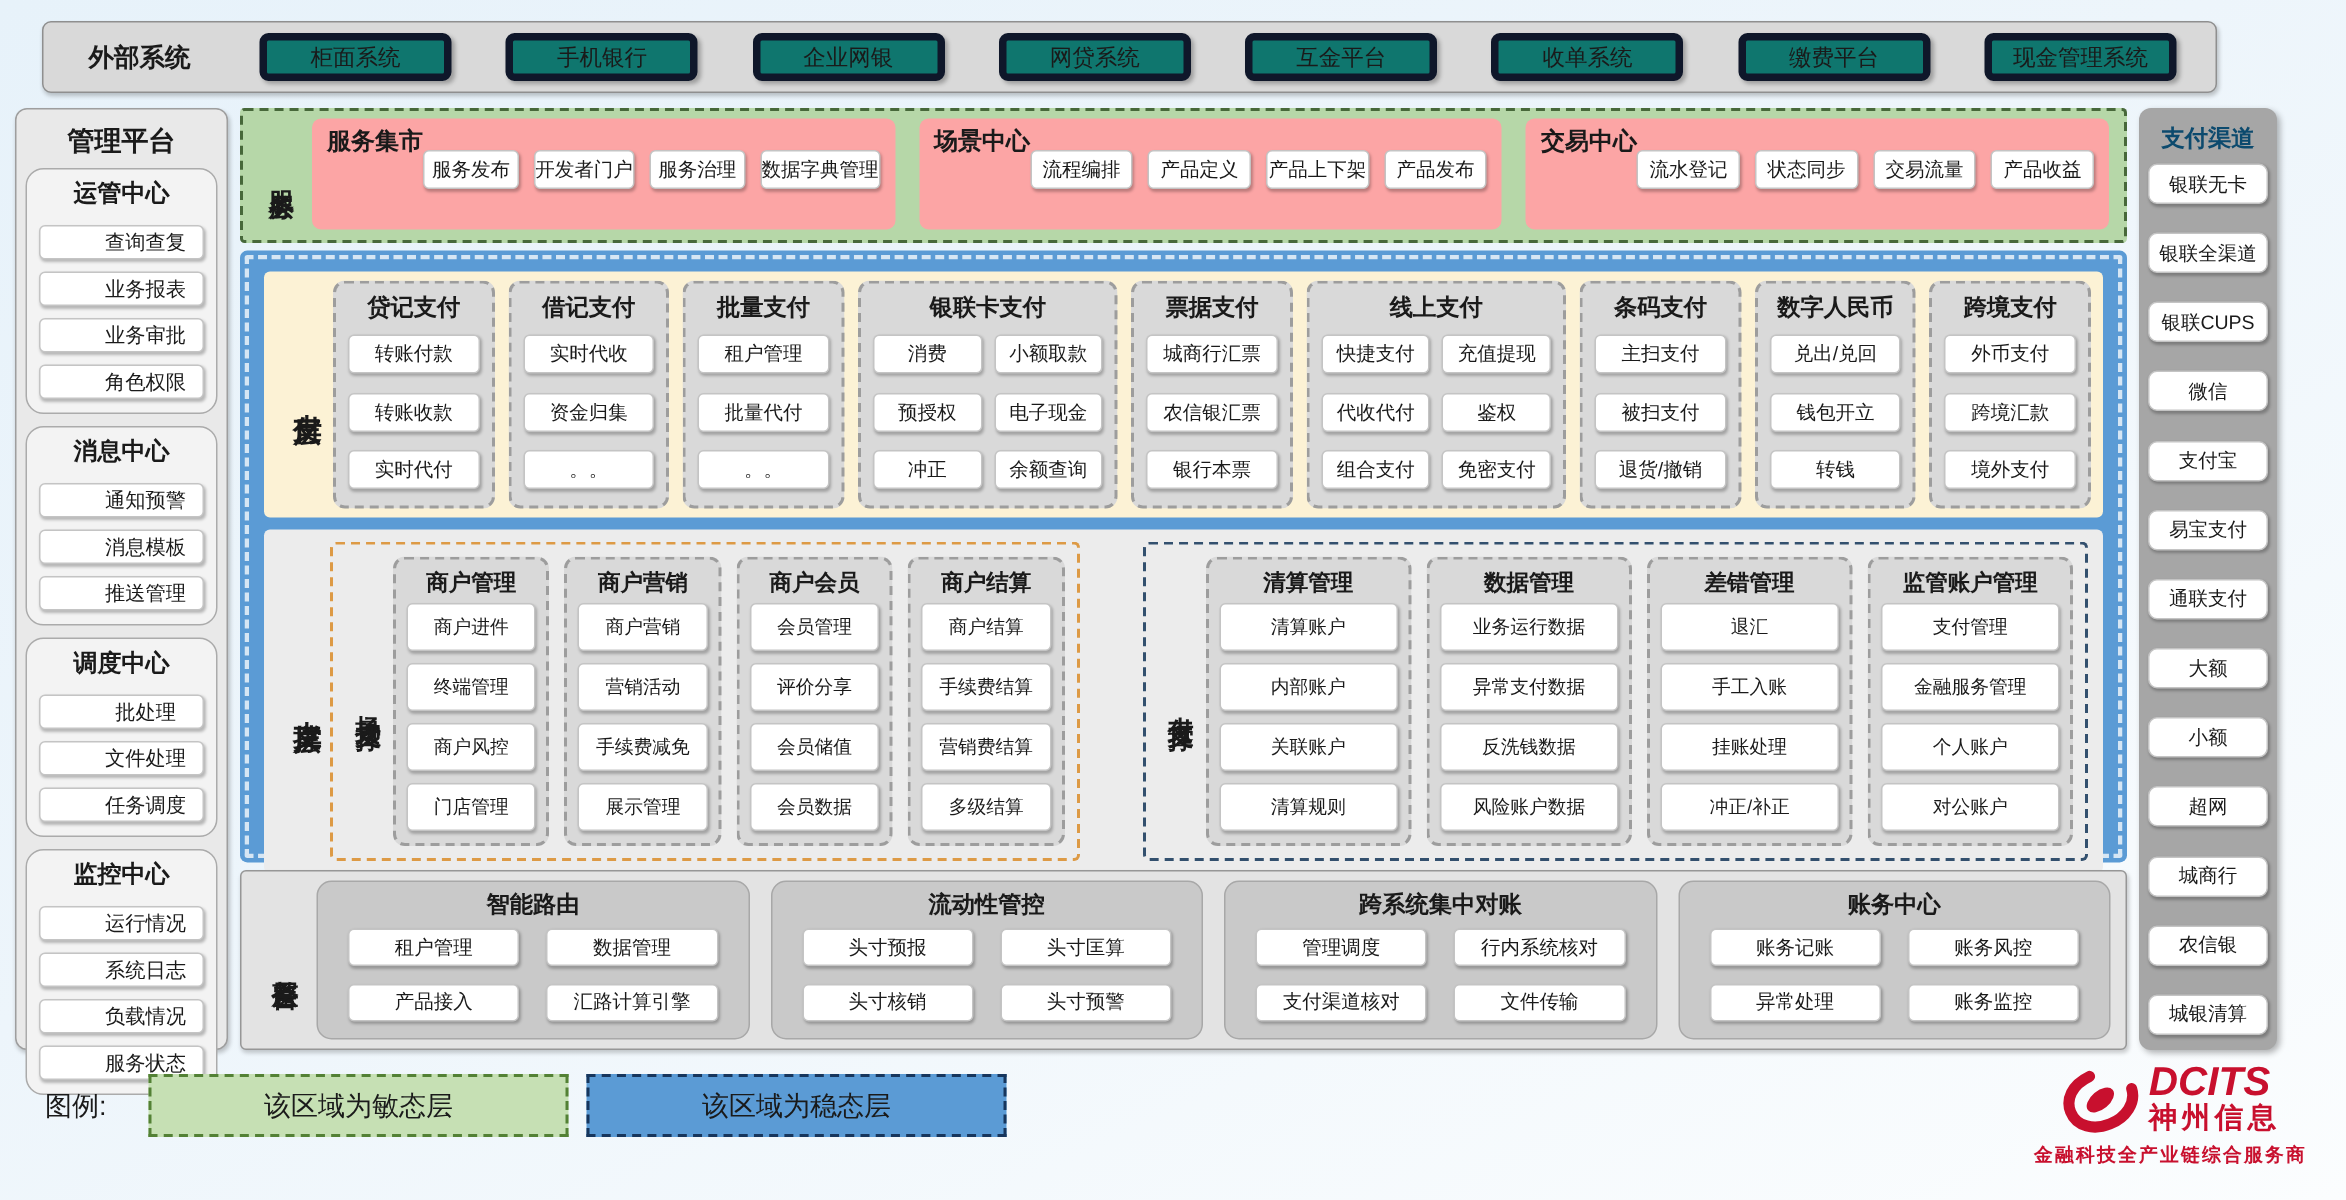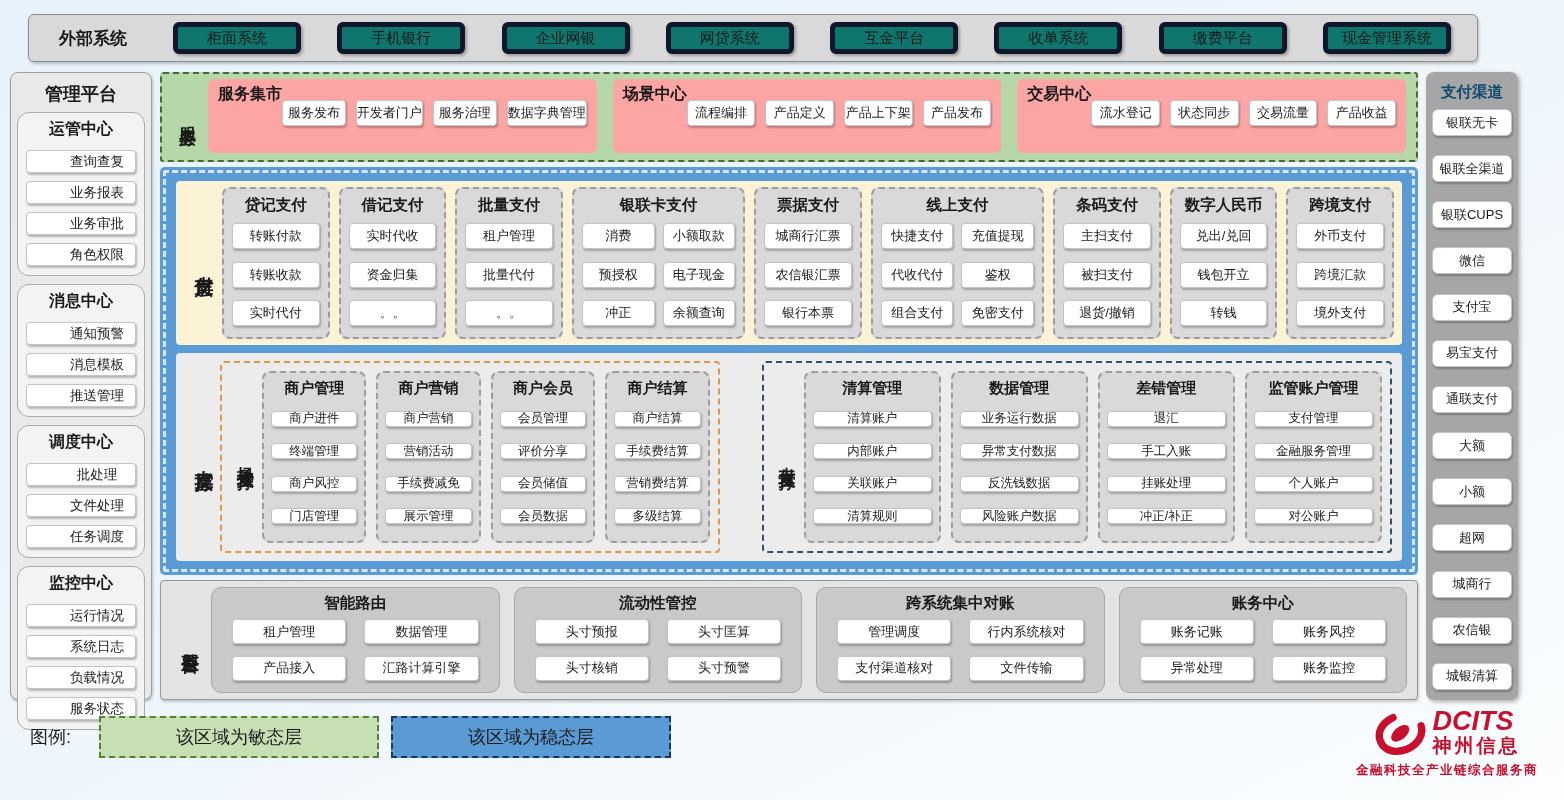--- a/index.html
+++ b/index.html
@@ -67,21 +67,21 @@
   .sup-groups { flex:1; display:flex; gap:42px; padding:1px 2px; }
   .sup-group { border-radius:4px; display:flex; padding:8px; gap:8px; }
   .sup-group.scene { flex:44; border:2px dashed #dd9a45; }
   .sup-group.pay { flex:56; border:2px dashed #33506e; }
   .sup-vlabel { font-size:17px; width:24px; }
   .sup-cols { flex:1; display:flex; gap:10px; }
   .sup-col { flex:1; background:#d9d9d9; border:2px dashed #9d9d9d; border-radius:8px;
              padding:3px 7px 8px; display:flex; flex-direction:column; min-width:0; }
   .sup-col .col-title { font-size:15px; }
   .sup-items { flex:1; display:flex; flex-direction:column; justify-content:space-evenly; gap:8px; }
-  .sup-btn { height:16px; font-size:12.5px; white-space:nowrap; }
+  .sup-btn { height:32px; font-size:12.5px; white-space:nowrap; }
 
   
   .integration-layer { flex:1; background:#e3e3e3; border:1px solid #969696; border-radius:4px;
                        box-shadow:1px 2px 3px rgba(0,0,0,.2); display:flex; padding:6px 10px; gap:12px; }
   .int-vlabel { font-size:18px; width:28px; letter-spacing:0; }
   .int-sections { flex:1; display:flex; gap:14px; }
   .int-section { flex:1; background:#c9c9c9; border:1px solid #a8a8a8; border-radius:10px;
                  padding:1px 14px 8px; display:flex; flex-direction:column; }
   .int-title { text-align:center; font-weight:bold; font-size:15.5px; padding:4px 0 2px; }
   .int-grid { flex:1; display:grid; grid-template-columns:1fr 1fr; gap:8px 18px; align-content:space-evenly; padding:0 6px; }

